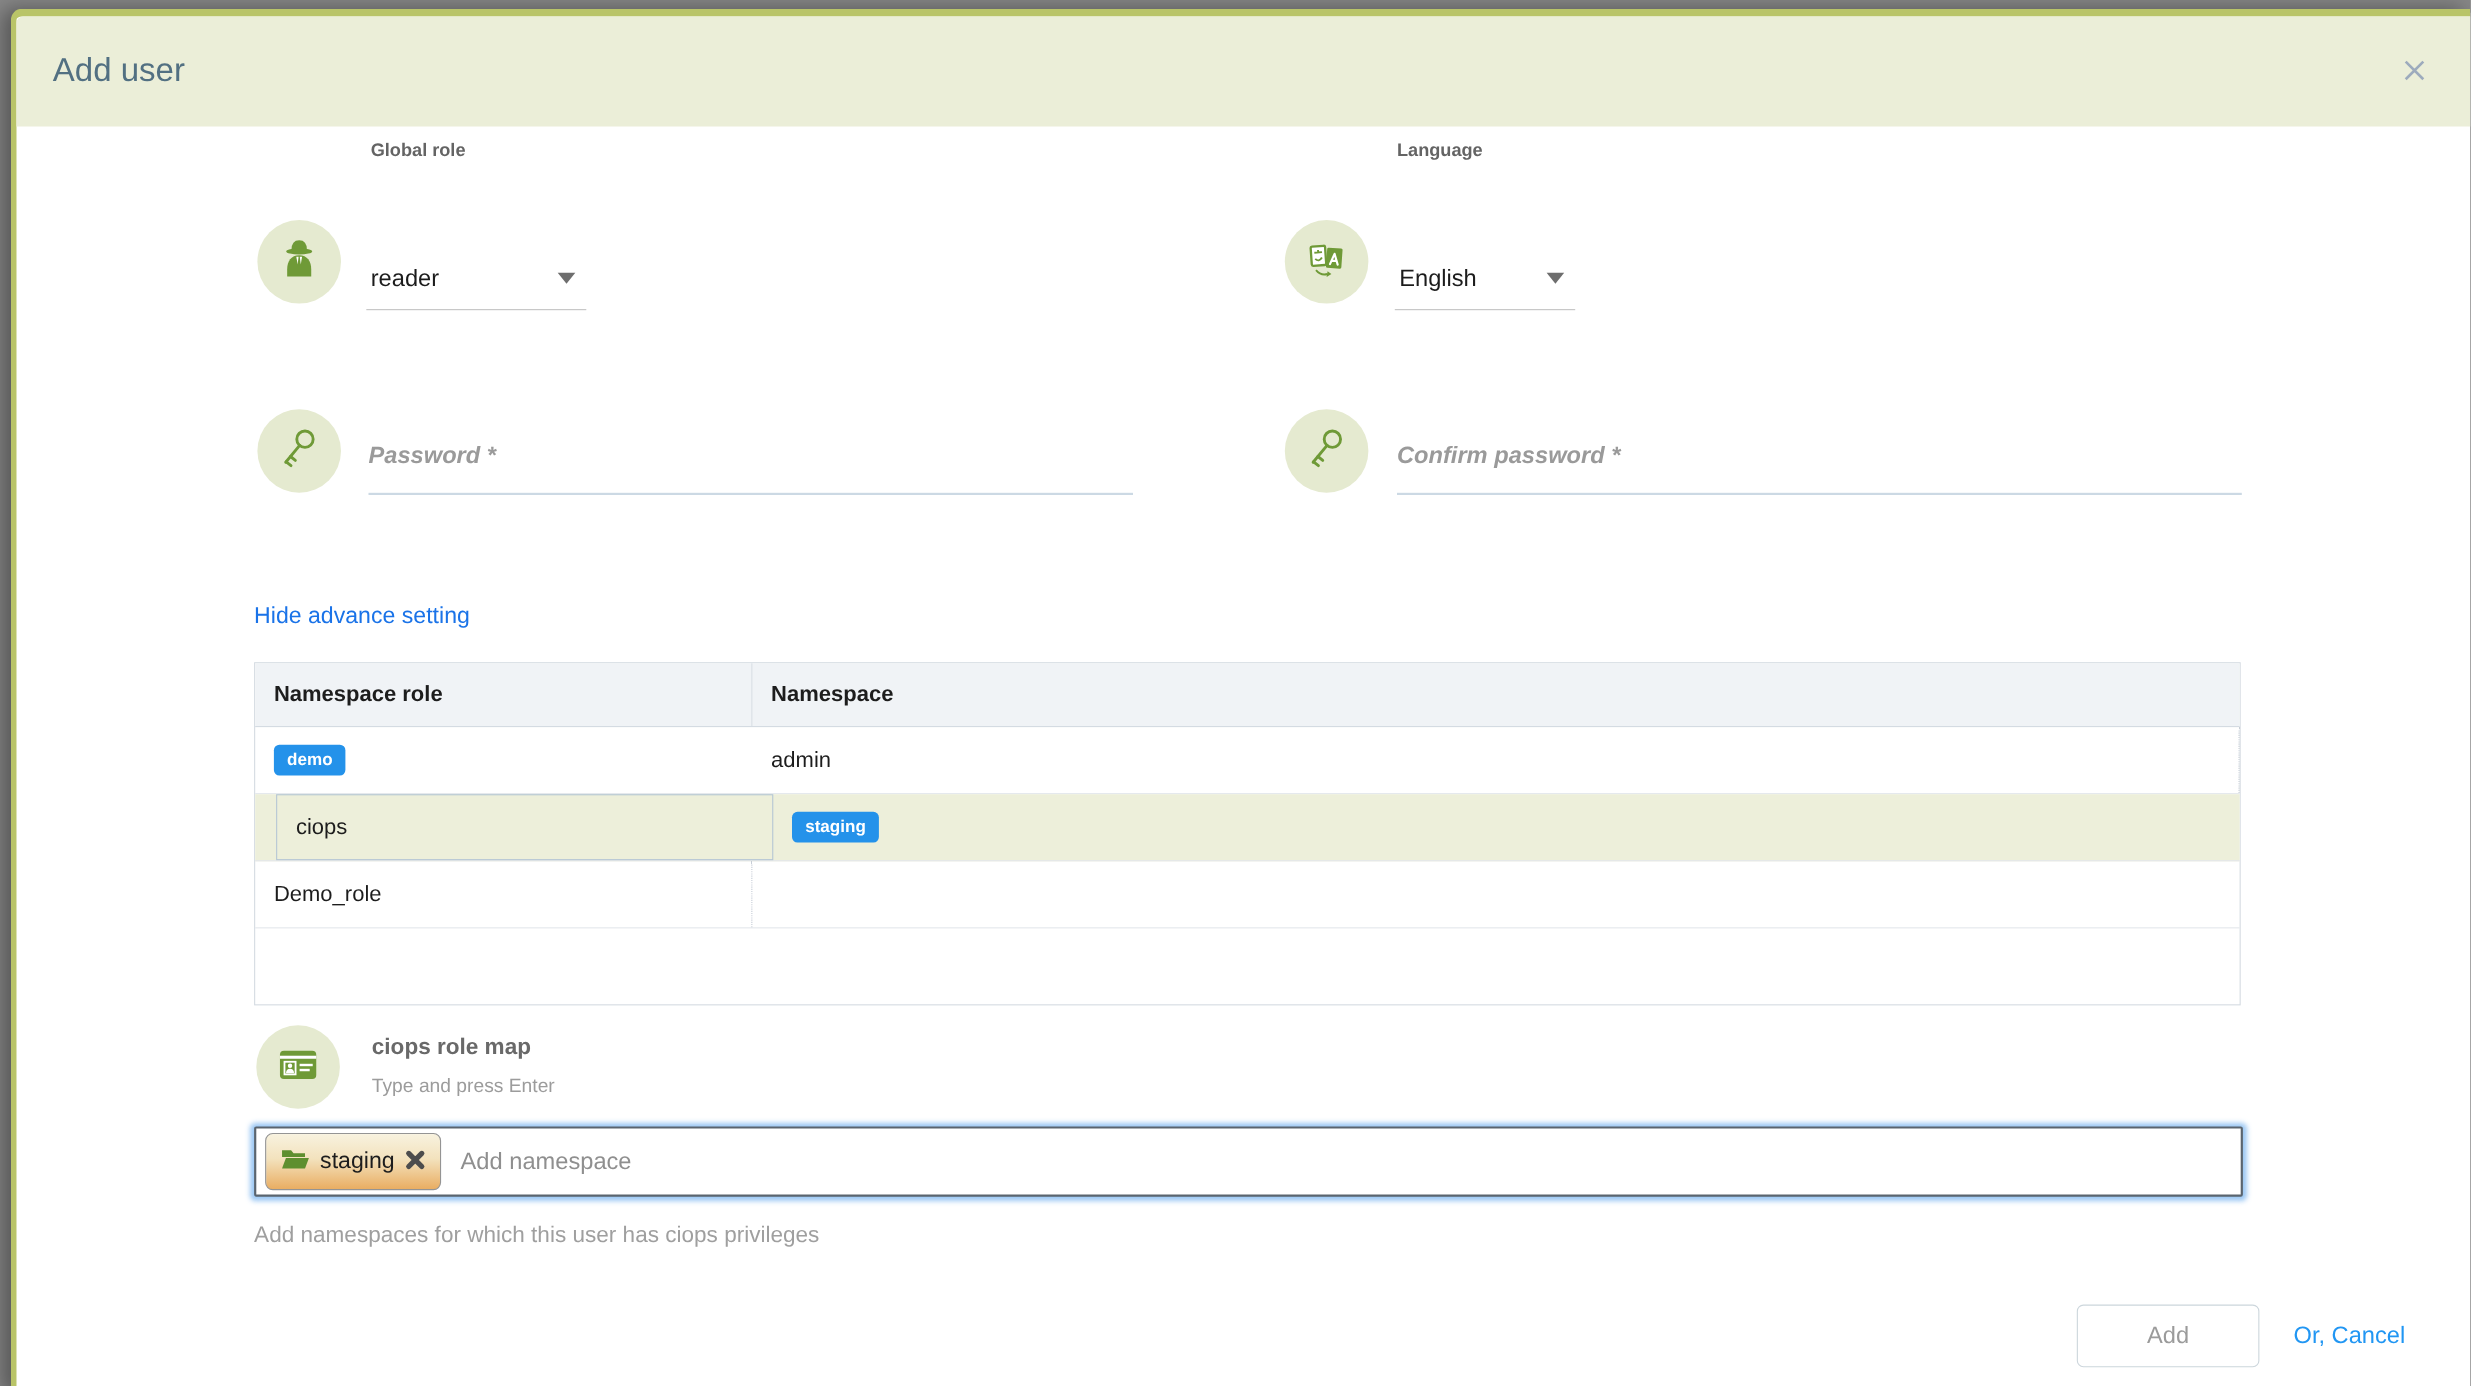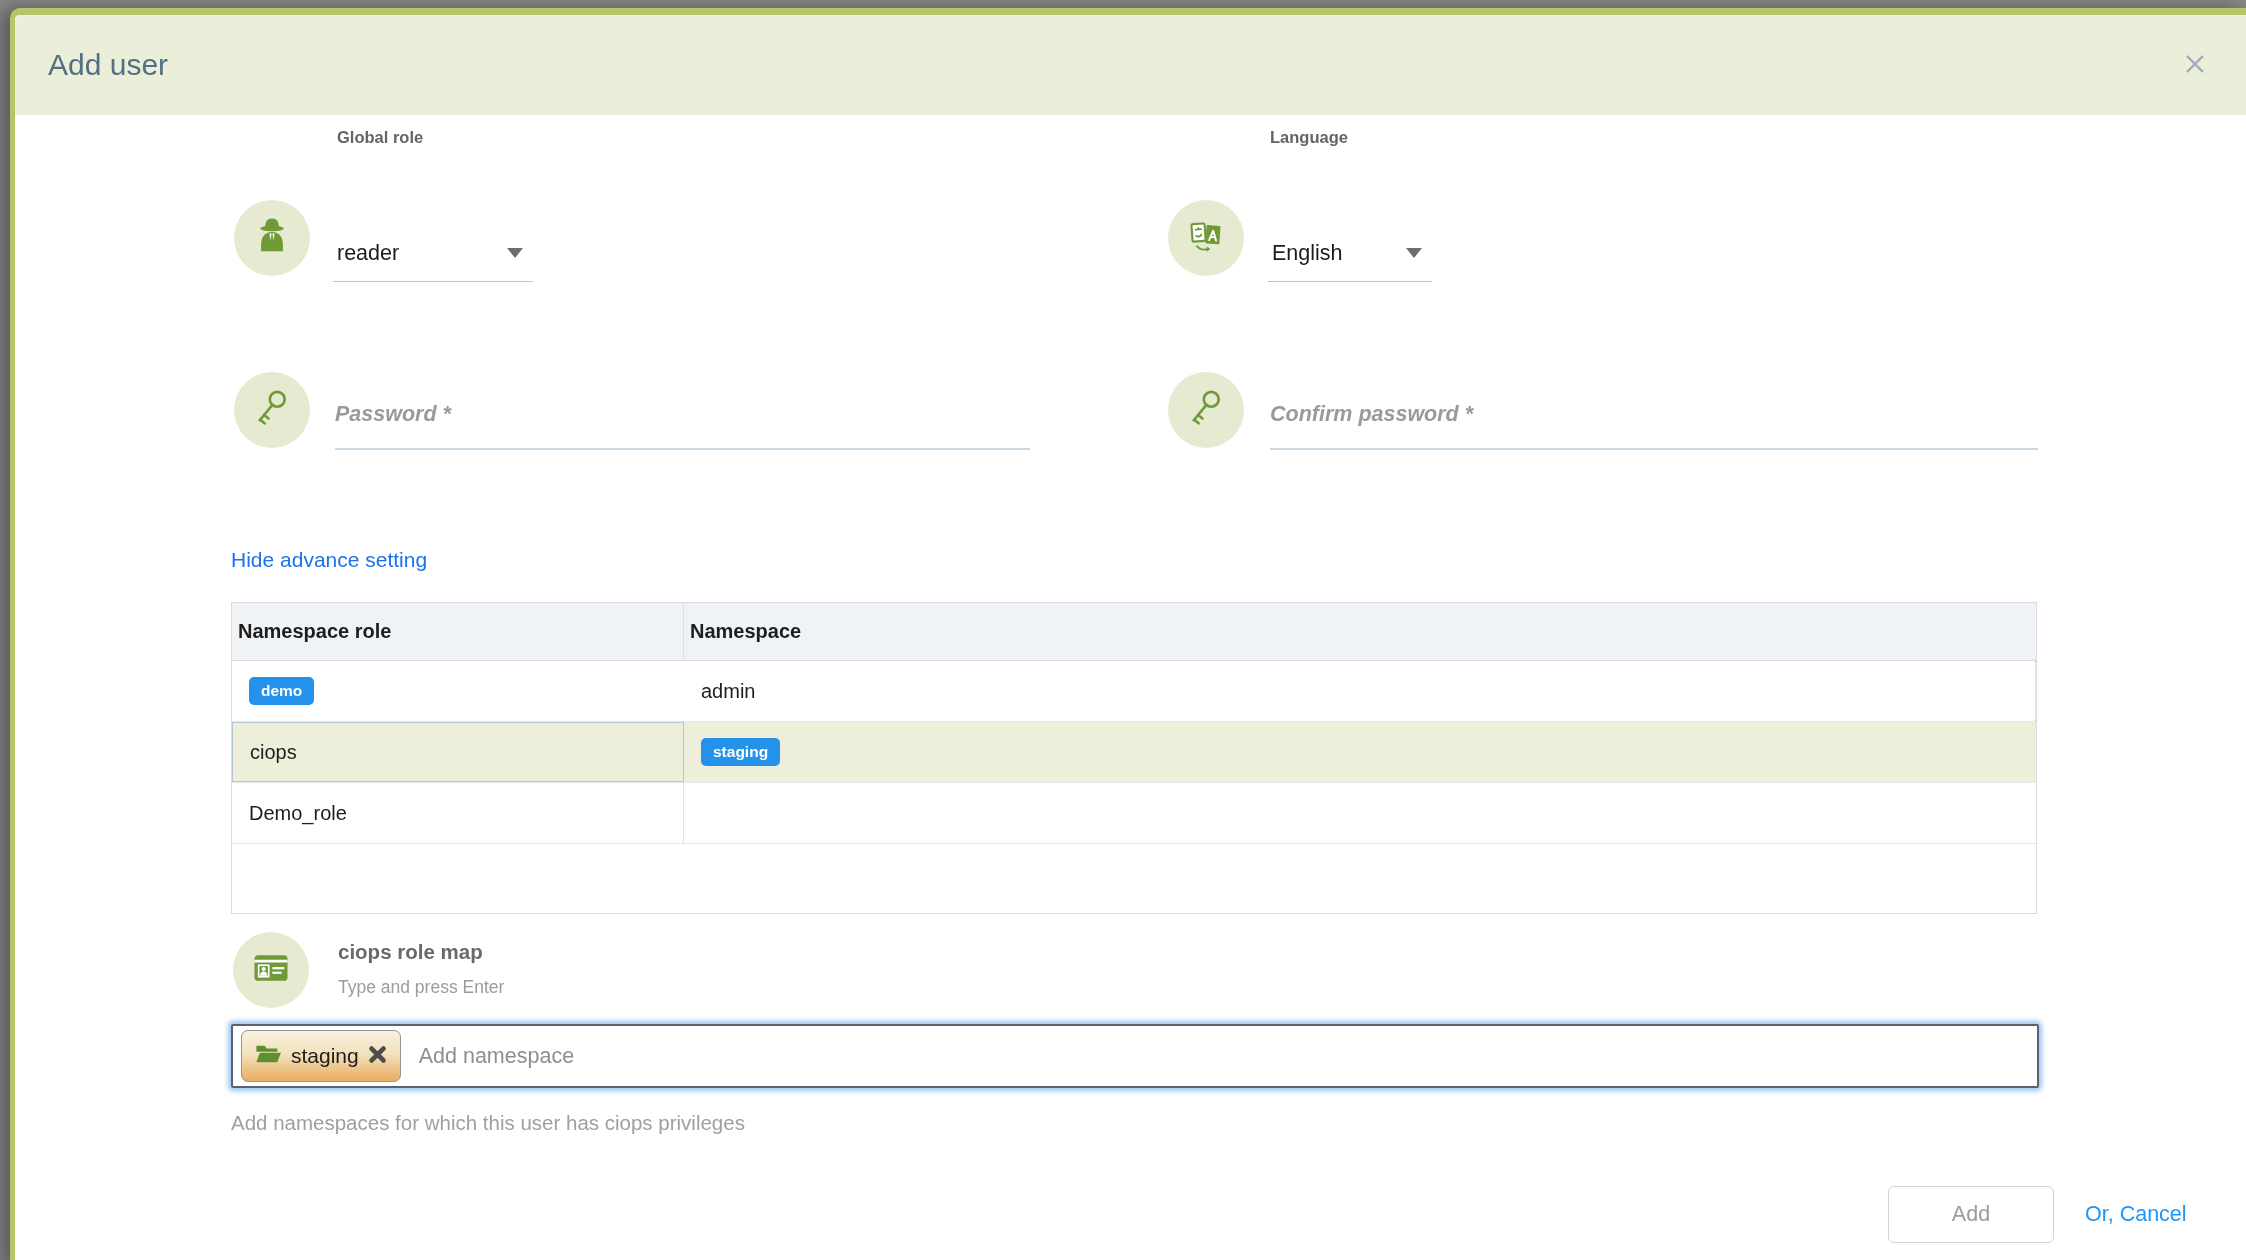--- a/index.html
+++ b/index.html
@@ -22,26 +22,26 @@
   .caret{width:0;height:0;border-left:8px solid transparent;border-right:8px solid transparent;border-top:10px solid #6e6e6e;}
 
   .text-field{position:absolute;top:365px;height:70px;border-bottom:2px solid #ccd9e4;display:flex;align-items:center;box-sizing:border-box;cursor:text;}
   .placeholder{font-size:21.5px;font-weight:600;color:#9a9a9a;font-style:italic;}
 
   .adv-link{position:absolute;left:216px;top:533px;font-size:21px;color:#1a73e8;cursor:pointer;}
 
   
   .ns-table{position:absolute;left:216px;top:587px;width:1806px;height:312px;border:1px solid #d4dbe2;box-sizing:border-box;background:#fff;}
   .t-head{display:grid;grid-template-columns:452px 1fr;height:57px;background:#f0f3f6;border-bottom:1px solid #d4dbe2;}
-  .t-head .th{display:flex;align-items:center;padding-left:6px;font-size:20px;font-weight:700;color:#1d1d1d;}
+  .t-head .th{display:flex;align-items:center;padding-left:17px;font-size:20px;font-weight:700;color:#1d1d1d;}
   .t-head .th:first-child{border-right:1px solid #d9dfe6;}
   .t-row{display:grid;grid-template-columns:452px 1fr;height:60px;border-bottom:1px solid #e3e7ec;cursor:pointer;}
   .t-cell{display:flex;align-items:center;padding-left:17px;font-size:20px;color:#1d1d1d;box-sizing:border-box;}
   .t-cell.role{border-right:1px dotted #c6cdd6;}
-  .t-row.selected{background:#edefda;}
+  .t-row.selected{background:#edefda;padding-left:19px;}
   .t-row.selected .t-cell.role{border:1px solid #b5c6d4;}
   .badge{background:#2492ea;color:#fff;font-size:15.5px;font-weight:700;padding:6px 12px;border-radius:5px;line-height:1;}
 
   
   .rolemap-title{position:absolute;left:323px;top:925px;font-size:20.5px;font-weight:700;color:#696969;}
   .rolemap-hint{position:absolute;left:323px;top:962px;font-size:17.5px;color:#9c9c9c;}
 
   .tags-input{position:absolute;left:216px;top:1009px;width:1808px;height:64px;box-sizing:border-box;border:2px solid #5a646e;border-radius:2px;
               box-shadow:0 0 5px 3px rgba(130,185,240,.8);display:flex;align-items:center;padding-left:8px;cursor:text;background:#fff;}
   .tag{display:flex;align-items:center;gap:9px;height:50px;padding:0 13px;border:1px solid #949494;border-radius:7px;

